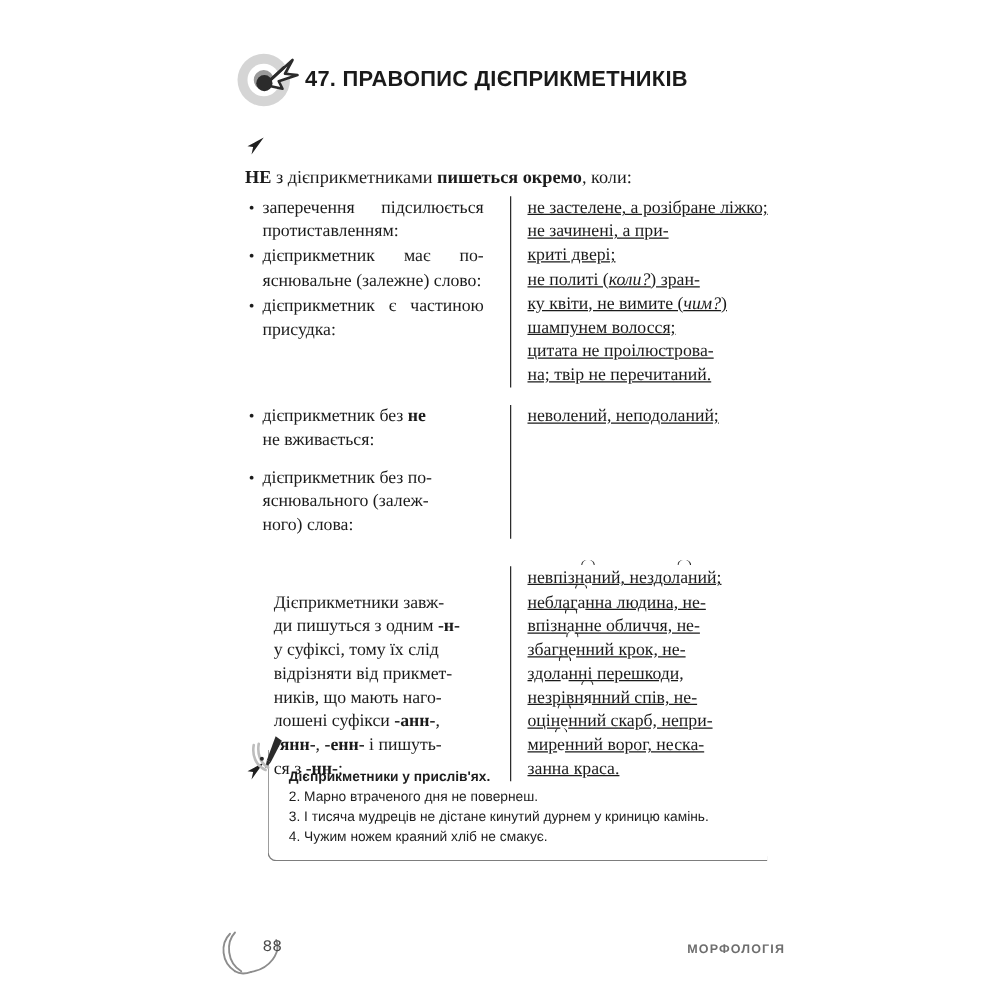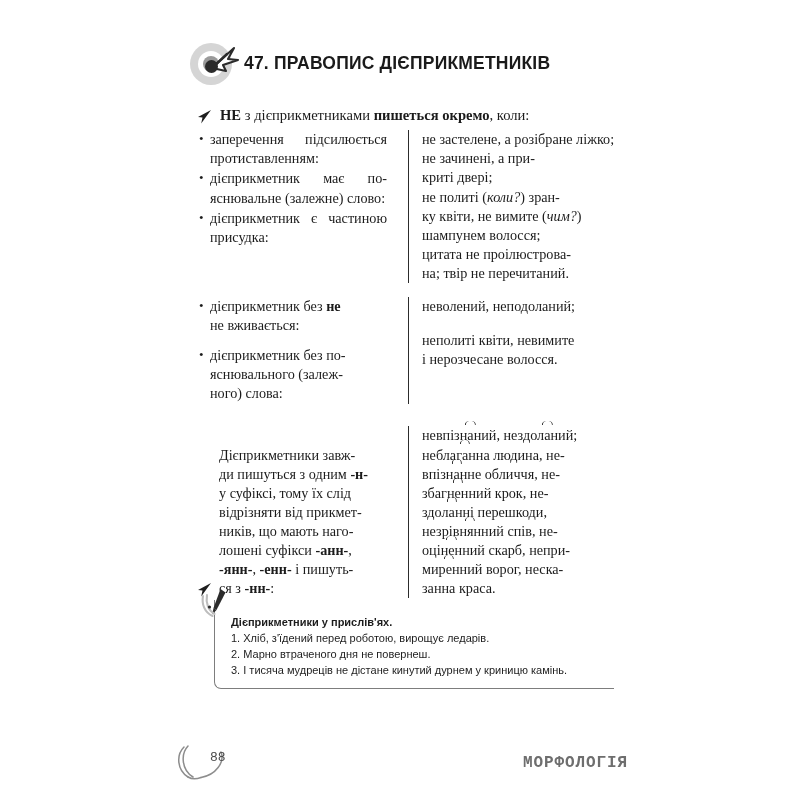--- a/index.html
+++ b/index.html
@@ -101,20 +101,21 @@
   }
   .rule-block { margin-bottom: 4px; }
 
   .rule-heading {
     display: flex;
     align-items: flex-start;
     gap: 8px;
     font-size: 14.6px;
     line-height: 1.32;
     margin-bottom: 5px;
+    flex-direction: column;
   }
   .arrow-icon {
     flex: 0 0 auto;
     width: 16px;
     height: 16px;
     margin-top: 3px;
   }
   .rule-heading .htext { flex: 1 1 auto; }
   .rule-heading .htext b { font-weight: bold; }
 
@@ -156,21 +157,21 @@
     top: 0;
     font-size: 13px;
   }
   ul.bullets li b { font-weight: bold; }
 
   .examples {
     font-size: 14.2px;
     line-height: 1.345;
     text-align: left;
   }
-  .examples p { margin: 0 0 0 0; }
+  .examples p { margin: 0 0 0 0; text-decoration: underline; }
   .examples p.gap { margin-top: 15px; }
   .examples i { font-style: italic; }
 
   
   .rule-block-3 .col-left {
     display: flex;
     align-items: flex-end;
     gap: 7px;
     padding-right: 11px;
   }
@@ -257,23 +258,23 @@
     left: 38px;
     top: 8px;
     font-family: Liberation Mono, monospace;
     font-size: 13px;
     color: #4a4a4a;
   }
   .section-name {
     position: absolute;
     right: 0;
     top: 12px;
-    font-family: Liberation Mono, monospace;
+    font-family: Liberation Sans, sans-serif;
     font-weight: bold;
-    font-size: 16px;
+    font-size: 10px;
     letter-spacing: 0.9px;
     color: #6e6e6e;
   }
 </style>
 </head>
 <body>
 
 <div class="page">
 
   <div class="header">
@@ -320,21 +321,20 @@
     <div class="rule-block rule-block-2" style="margin-top:14px;">
       <div class="two-col">
         <div class="col-left">
           <ul class="bullets">
             <li>дієприкметник без <b>не</b><br>не вживається:</li>
             <li style="margin-top:11px;">дієприкметник без по-<br>яснювального (залеж-<br>ного) слова:</li>
           </ul>
         </div>
         <div class="col-right examples">
           <p>неволений, неподоланий;</p>
-          <p class="gap">неполиті квіти, невимите<br>і нерозчесане волосся.</p>
         </div>
       </div>
     </div>
 
     <div class="rule-block rule-block-3" style="margin-top:22px;">
       <div class="two-col">
         <div class="col-left">
           <svg class="arrow-icon" viewBox="0 0 16 16" aria-hidden="true" style="margin-top:4px;">
             <path d="M15 1 L2 8 L6.5 8.6 L5.2 14.5 Z" fill="#1f1f1f"></path>
           </svg>
@@ -361,23 +361,23 @@
   <div class="callout">
     <svg class="pencil-icon" viewBox="0 0 40 40" aria-hidden="true">
       <path d="M23.5 6 L28.5 9.5 L19.5 27 L16.5 25 Z" fill="#2b2b2b"></path>
       <path d="M16.5 25 L19.5 27 L15.2 31.5 Z" fill="#2b2b2b"></path>
       <path d="M6 13 C4.5 21, 7.5 29.5, 15.5 33" fill="none" stroke="#bdbdbd" stroke-width="2.1" stroke-linecap="round"></path>
       <path d="M10 12 C8.6 20, 11.2 27.5, 17.5 31" fill="none" stroke="#bdbdbd" stroke-width="2.1" stroke-linecap="round"></path>
       <circle cx="12.5" cy="24" r="1.6" fill="#2b2b2b"></circle>
     </svg>
     <div class="co-title">Дієприкметники у прислів'ях.</div>
     <ol>
-      <li>1. Хліб, з'їдений перед роботою, вирощує ледарів.</li>
       <li>2. Марно втраченого дня не повернеш.</li>
       <li>3. І тисяча мудреців не дістане кинутий дурнем у криницю камінь.</li>
+      <li>4. Чужим ножем краяний хліб не смакує.</li>
     </ol>
   </div>
 
   <div class="footer">
     <div class="page-badge">
       <svg width="62" height="42" viewBox="0 0 62 42" aria-hidden="true">
         <path d="M12 5 C4 13, 5 28, 16 35" fill="none" stroke="#8d8d8d" stroke-width="1.5" stroke-linecap="round"></path>
         <path d="M16 4 C8.5 12, 9.5 28, 21 35" fill="none" stroke="#8d8d8d" stroke-width="1.5" stroke-linecap="round"></path>
         <path d="M49 10 C53 20, 44 33, 29 35.5" fill="none" stroke="#8d8d8d" stroke-width="1.5" stroke-linecap="round"></path>
         <path d="M16 35 C20 37.5, 25 37, 29 35.5" fill="none" stroke="#8d8d8d" stroke-width="1.5" stroke-linecap="round"></path>

